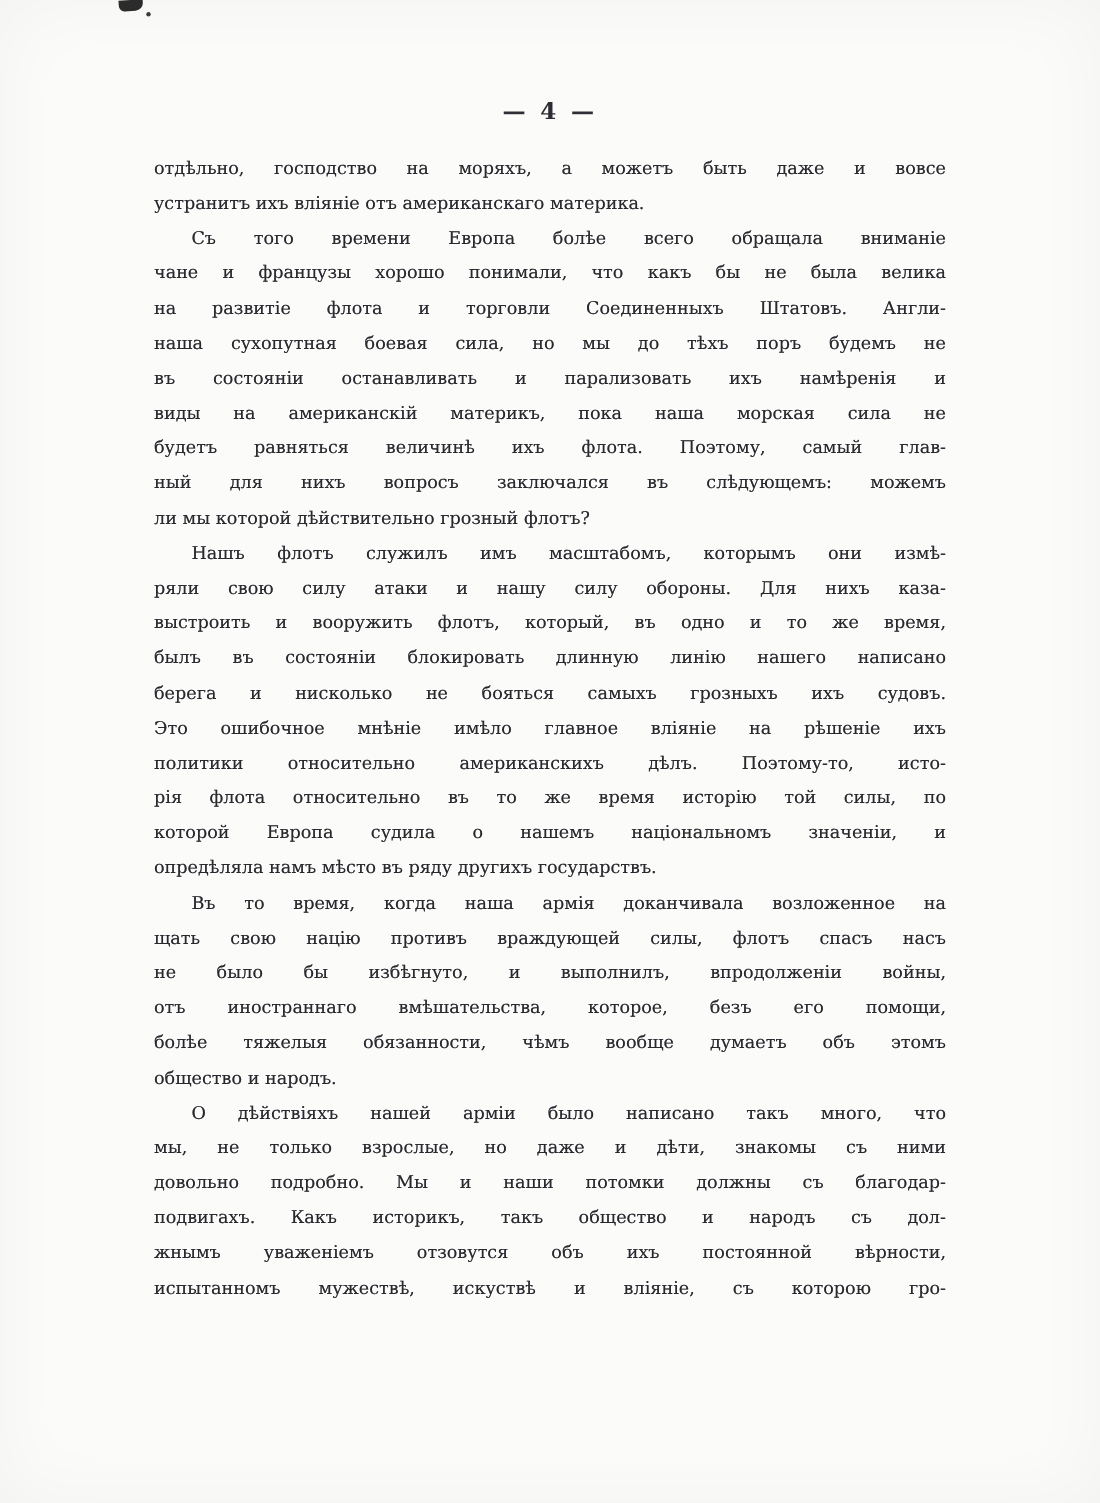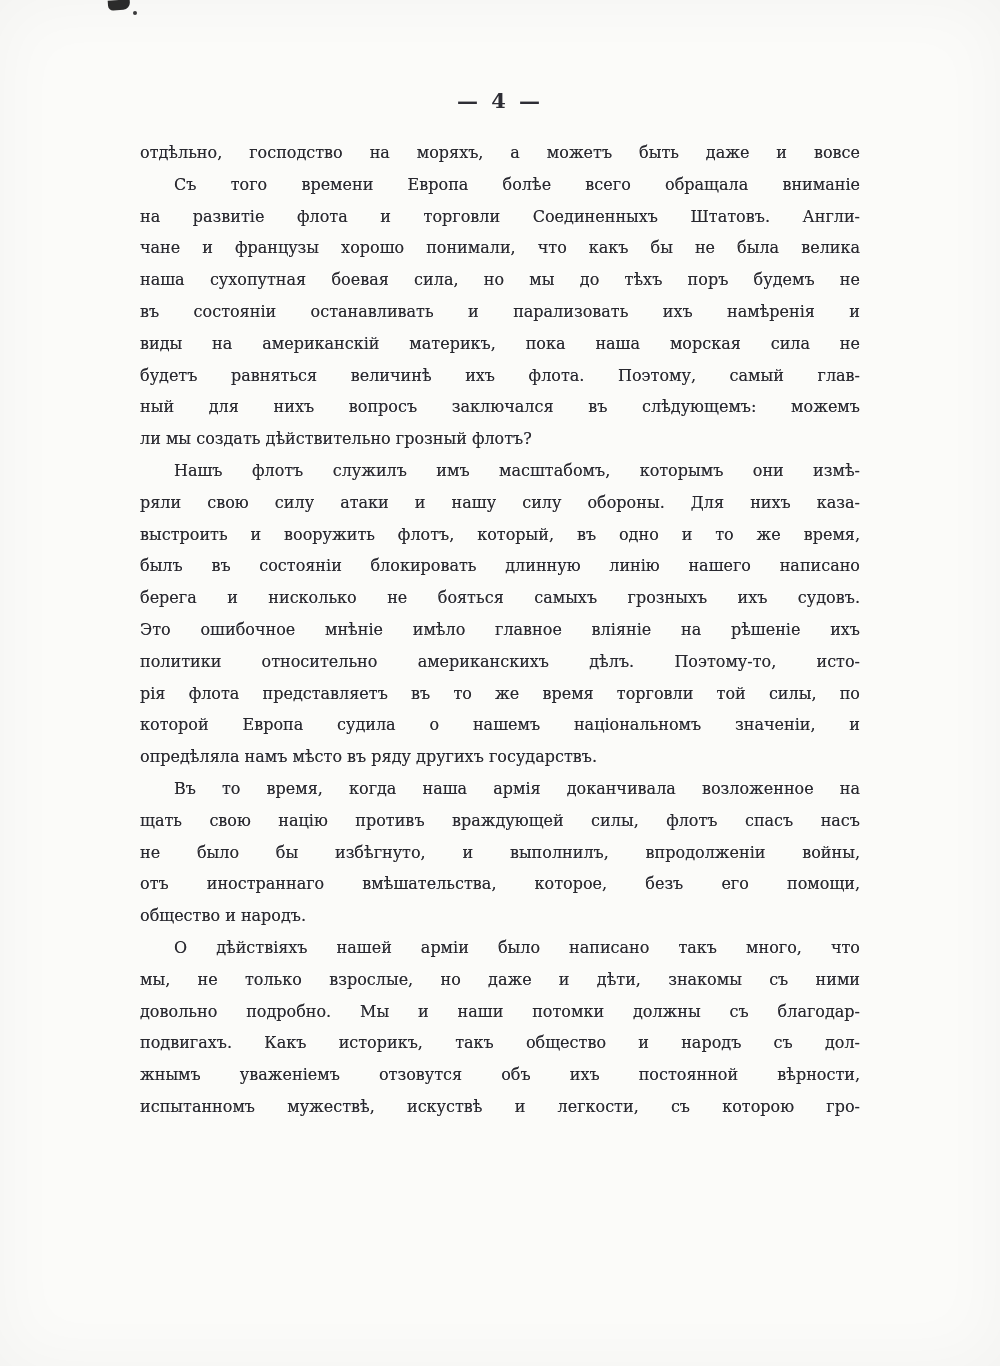--- a/index.html
+++ b/index.html
@@ -75,53 +75,55 @@
 
 <div class="page">
   <div class="scan-artifact-1"></div>
   <div class="scan-artifact-2"></div>
 
   <div class="page-number">— 4 —</div>
 
   <div class="text-block">
       <div class="paragraph">
         <div class="line">отдѣльно, господство на моряхъ, а можетъ быть даже и вовсе</div>
+        <div class="line last">устранитъ ихъ вліяніе отъ американскаго материка.</div>
       </div>
       <div class="paragraph">
         <div class="line indent">Съ того времени Европа болѣе всего обращала вниманіе</div>
+        <div class="line">чане и французы хорошо понимали, что какъ бы не была велика</div>
         <div class="line">на развитіе флота и торговли Соединенныхъ Штатовъ. Англи-</div>
-        <div class="line">чане и французы хорошо понимали, что какъ бы не была велика</div>
         <div class="line">наша сухопутная боевая сила, но мы до тѣхъ поръ будемъ не</div>
         <div class="line">въ состояніи останавливать и парализовать ихъ намѣренія и</div>
         <div class="line">виды на американскій материкъ, пока наша морская сила не</div>
         <div class="line">будетъ равняться величинѣ ихъ флота. Поэтому, самый глав-</div>
         <div class="line">ный для нихъ вопросъ заключался въ слѣдующемъ: можемъ</div>
-        <div class="line last">ли мы создать дѣйствительно грозный флотъ?</div>
+        <div class="line last">ли мы которой дѣйствительно грозный флотъ?</div>
       </div>
       <div class="paragraph">
         <div class="line indent">Нашъ флотъ служилъ имъ масштабомъ, которымъ они измѣ-</div>
         <div class="line">ряли свою силу атаки и нашу силу обороны. Для нихъ каза-</div>
         <div class="line">выстроить и вооружить флотъ, который, въ одно и то же время,</div>
         <div class="line">былъ въ состояніи блокировать длинную линію нашего написано</div>
         <div class="line">берега и нисколько не бояться самыхъ грозныхъ ихъ судовъ.</div>
         <div class="line">Это ошибочное мнѣніе имѣло главное вліяніе на рѣшеніе ихъ</div>
         <div class="line">политики относительно американскихъ дѣлъ. Поэтому-то, исто-</div>
-        <div class="line">рія флота представляетъ въ то же время торговли той силы, по</div>
+        <div class="line">рія флота относительно въ то же время исторію той силы, по</div>
         <div class="line">которой Европа судила о нашемъ національномъ значеніи, и</div>
         <div class="line last">опредѣляла намъ мѣсто въ ряду другихъ государствъ.</div>
       </div>
       <div class="paragraph">
         <div class="line indent">Въ то время, когда наша армія доканчивала возложенное на</div>
         <div class="line">щать свою націю противъ враждующей силы, флотъ спасъ насъ</div>
         <div class="line">не было бы избѣгнуто, и выполнилъ, впродолженіи войны,</div>
         <div class="line">отъ иностраннаго вмѣшательства, которое, безъ его помощи,</div>
+        <div class="line">болѣе тяжелыя обязанности, чѣмъ вообще думаетъ объ этомъ</div>
         <div class="line last">общество и народъ.</div>
       </div>
       <div class="paragraph">
         <div class="line indent">О дѣйствіяхъ нашей арміи было написано такъ много, что</div>
         <div class="line">мы, не только взрослые, но даже и дѣти, знакомы съ ними</div>
         <div class="line">довольно подробно. Мы и наши потомки должны съ благодар-</div>
         <div class="line">подвигахъ. Какъ историкъ, такъ общество и народъ съ дол-</div>
         <div class="line">жнымъ уваженіемъ отзовутся объ ихъ постоянной вѣрности,</div>
-        <div class="line">испытанномъ мужествѣ, искуствѣ и легкости, съ которою гро-</div>
+        <div class="line">испытанномъ мужествѣ, искуствѣ и вліяніе, съ которою гро-</div>
       </div>
     </div>
 </div>
 
 </body></html>

